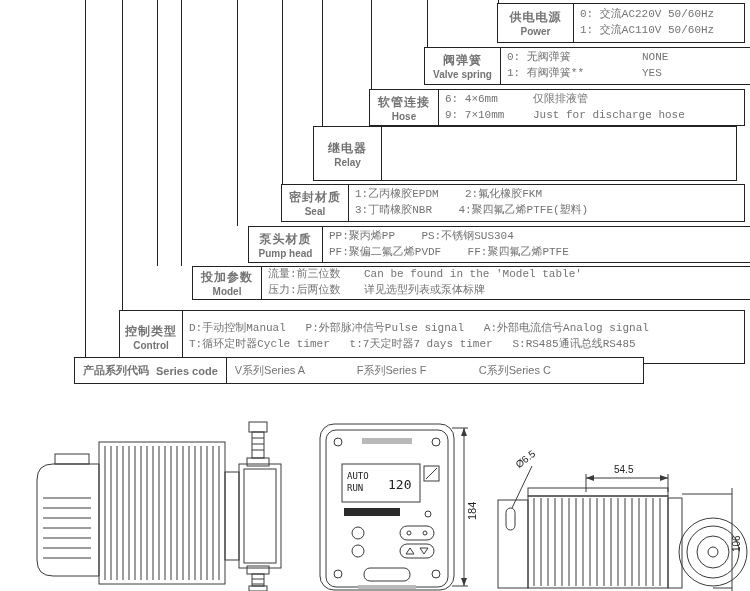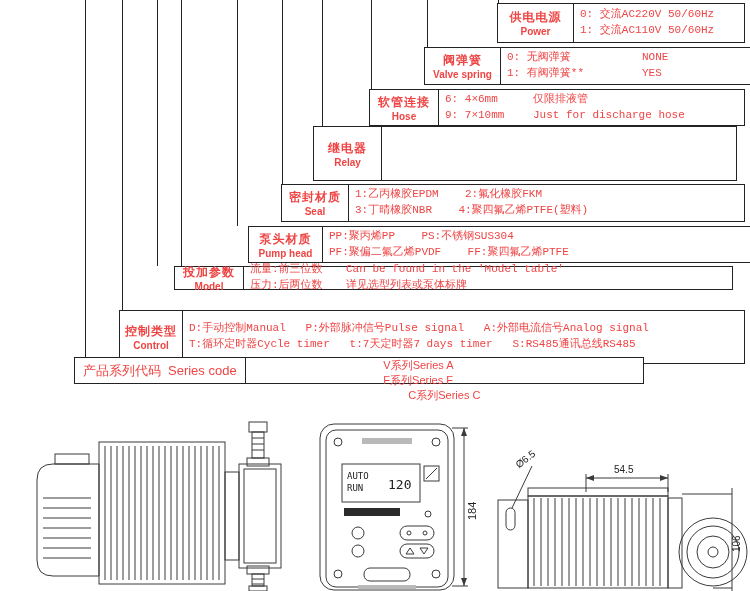--- a/index.html
+++ b/index.html
@@ -1,33 +1,33 @@
 <!DOCTYPE html>
 <html><head>
 <meta charset="utf-8">
 <style>
   html,body{margin:0;padding:0;background:#e8e8e8;}
   .sheet{position:relative;width:750px;height:591px;background:#ffffff;overflow:hidden;
-         font-family:"Liberation Sans","DejaVu Sans",sans-serif;color:#ef4444;}
+         font-family:"Liberation Sans","DejaVu Sans",sans-serif;color:#737373;}
   .vline{position:absolute;width:1px;background:#222;}
   .nrow{position:absolute;display:flex;border:1px solid #222;box-sizing:border-box;background:#fff;}
   .lbl{flex:0 0 auto;border-right:1px solid #222;display:flex;flex-direction:column;align-items:center;
        justify-content:center;font-weight:700;text-align:center;box-sizing:border-box;padding:0 2px;}
   .lbl .zh{font-size:12px;letter-spacing:1px;}
   .lbl .en{font-size:10px;letter-spacing:0;}
   .cnt{flex:1;display:flex;flex-direction:column;justify-content:center;padding:1px 6px;
        font-size:11px;line-height:1.45;font-family:Liberation Mono, monospace;}
   .cl{white-space:pre;display:flex;}
   .c1{flex:0 0 auto;}
   .w135{width:135px;}
   .w88{width:88px;}
   .w96{width:96px;}
   .ser-lbl{flex:0 0 auto;border-right:1px solid #222;display:flex;align-items:center;gap:7px;
-           font-weight:400;font-size:13px;padding:0 8px;white-space:pre;}
-  .ser-cnt{flex:1;display:flex;flex-direction:column;align-items:center;padding:0 8px;font-size:11px;white-space:pre;}
+           font-weight:700;font-size:11px;padding:0 8px;white-space:pre;}
+  .ser-cnt{flex:1;display:flex;flex-direction:row;align-items:center;padding:0 8px;font-size:11px;white-space:pre;}
   .ser-cnt span{flex:0 0 auto;}
   .optw{width:122px;}
   svg text{fill:#222;}
   .dimtext{font-family:"Liberation Sans","DejaVu Sans",sans-serif;}
 </style>
 </head>
 <body>
 
 <div class="sheet">
 
@@ -109,21 +109,21 @@
     <div class="lbl" style="width:74px">
       <span class="zh">泵头材质</span>
       <span class="en">Pump head</span>
     </div>
     <div class="cnt">
       <div class="cl">PP:聚丙烯PP    PS:不锈钢SUS304</div>
       <div class="cl">PF:聚偏二氟乙烯PVDF    FF:聚四氟乙烯PTFE</div>
     </div>
   </div>
 
-  <div class="nrow" style="left:174px;top:266px;width:559px;height:24px">
+  <div class="nrow" style="left:192px;top:266px;width:559px;height:34px">
     <div class="lbl" style="width:69px">
       <span class="zh">投加参数</span>
       <span class="en">Model</span>
     </div>
     <div class="cnt">
       <div class="cl">
         <span class="c1 w96">流量:前三位数</span>
         <span>Can be found in the 'Model table'</span>
       </div>
       <div class="cl">

